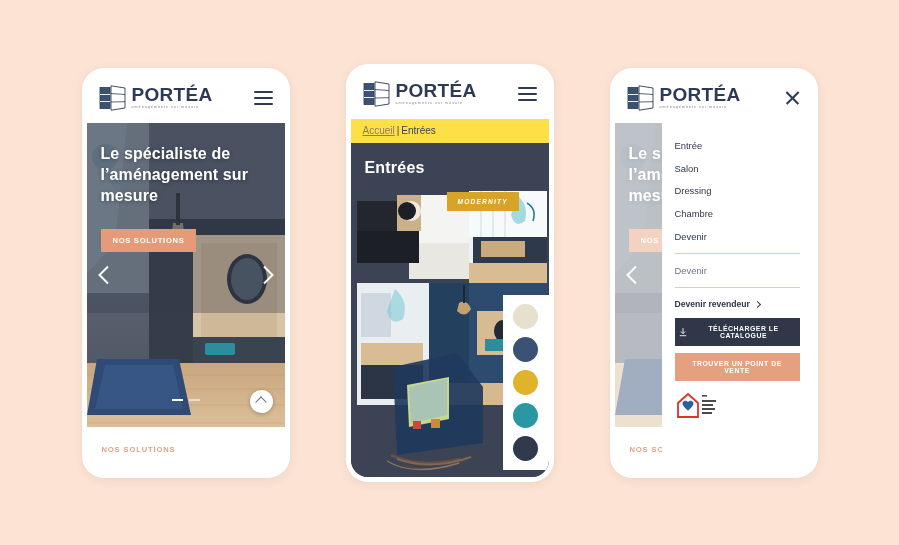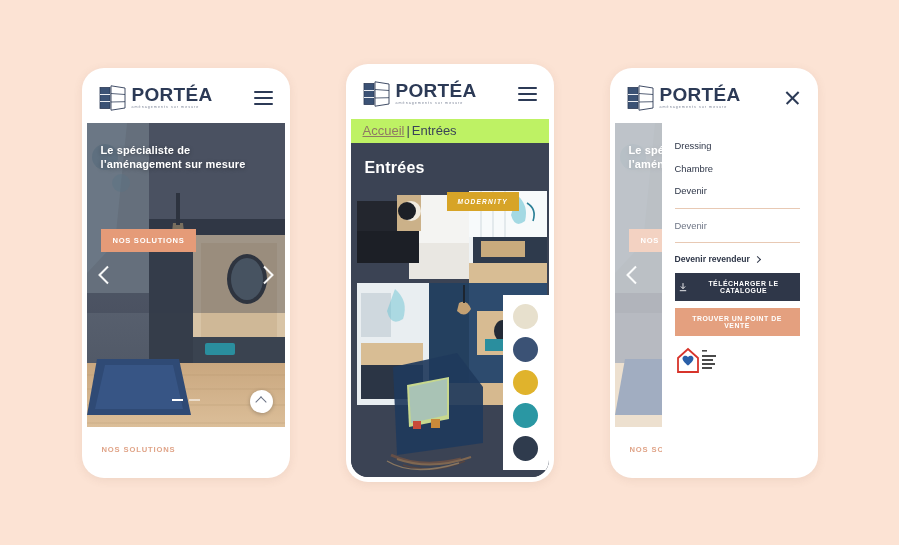--- a/index.html
+++ b/index.html
@@ -108,21 +108,21 @@
     overflow: hidden;
     background: #39414f;
   }
   .hero-art { position: absolute; inset: 0; }
 
   .hero-h1 {
     position: absolute;
     left: 14px; top: 20px;
     right: 18px;
     color: #fff;
-    font-size: 11px;
+    font-size: 16px;
     font-weight: 700;
     line-height: 1.33;
     letter-spacing: 0.1px;
     text-shadow: 0 1px 4px rgba(0,0,0,0.35);
   }
   .hero-cta {
     position: absolute;
     left: 14px; top: 106px;
     background: #e59b78;
     color: #fff;
@@ -196,25 +196,25 @@
   .footbar span {
     font-size: 7.6px;
     font-weight: 700;
     letter-spacing: 0.85px;
     color: #e0a488;
   }
 
   
   .crumb {
     flex: 0 0 24px;
-    background: #bef264;
+    background: #fde047;
     display: flex;
     align-items: center;
     padding: 0 12px;
-    font-size: 13px;
+    font-size: 10px;
     color: #3a4358;
     gap: 2px;
   }
   .crumb a {
     color: #8f7a63;
     text-decoration: underline;
     cursor: pointer;
   }
   .crumb em { font-style: normal; color: #3a4358; }
 
@@ -564,20 +564,22 @@
         <button class="hero-cta">NOS SOLUTIONS</button>
         <div class="arrow left"></div>
         <div class="dim"></div>
       </div>
 
       <div class="footbar">
         <span>NOS SOLUTIONS</span>
       </div>
 
       <div class="menu-panel">
+        <div class="m-item">Entrée</div>
+        <div class="m-item">Salon</div>
         <div class="m-item">Dressing</div>
         <div class="m-item">Chambre</div>
         <div class="m-item">Devenir</div>
 
         <div class="m-div"></div>
 
         <div class="m-item sub">Devenir</div>
 
         <div class="m-div"></div>
 

